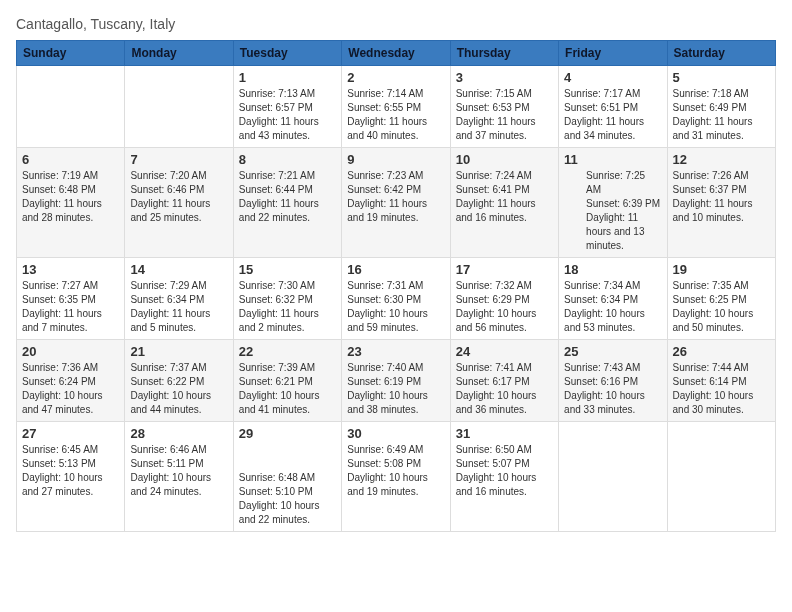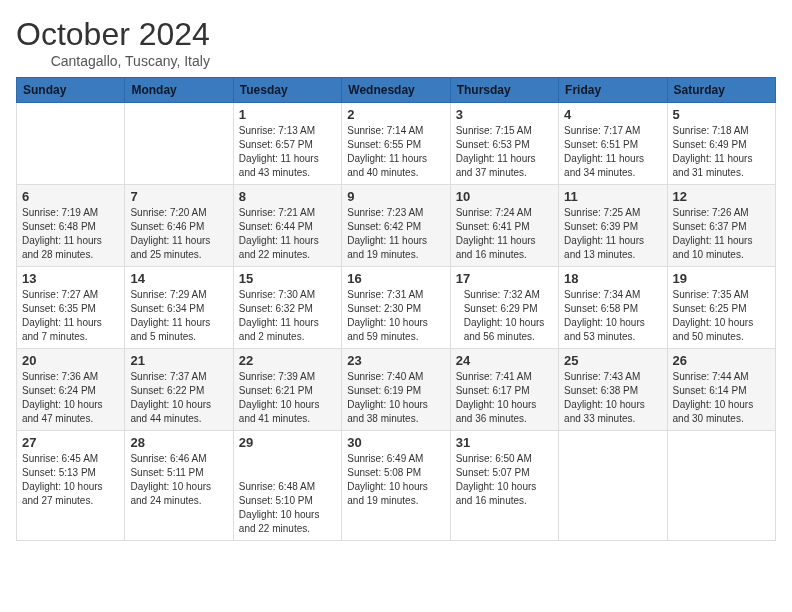--- a/index.html
+++ b/index.html
@@ -73,21 +73,20 @@
     }
     .empty-cell {
       background-color: #f9f9f9;
     }
   </style>
 </head>
 <body>
 
 <div class="header">
   <div class="title-block">
-    <div class="month-title">October 2024</div>
     <div class="subtitle">Cantagallo, Tuscany, Italy</div>
   </div>
 </div>
 
 <table class="calendar">
   <thead>
     <tr>
     <th>Sunday</th>
         <th>Monday</th>
         <th>Tuesday</th>
@@ -158,21 +157,21 @@
 Daylight: 11 hours and 19 minutes.</div>
         </td>
         <td>
           <div class="day-number">10</div>
           <div class="day-info" style="white-space: pre-line;">Sunrise: 7:24 AM
 Sunset: 6:41 PM
 Daylight: 11 hours and 16 minutes.</div>
         </td>
         <td>
           <div class="day-number">11</div>
-          <div class="day-info" style="white-space: pre-line;">Sunrise: 7:25 AM
+          <div class="day-info" style="white-space: pre-line; margin-left: 22px;">Sunrise: 7:25 AM
 Sunset: 6:39 PM
 Daylight: 11 hours and 13 minutes.</div>
         </td>
         <td>
           <div class="day-number">12</div>
           <div class="day-info" style="white-space: pre-line;">Sunrise: 7:26 AM
 Sunset: 6:37 PM
 Daylight: 11 hours and 10 minutes.</div>
         </td>
       </tr>
@@ -191,33 +190,33 @@
         </td>
         <td>
           <div class="day-number">15</div>
           <div class="day-info" style="white-space: pre-line;">Sunrise: 7:30 AM
 Sunset: 6:32 PM
 Daylight: 11 hours and 2 minutes.</div>
         </td>
         <td>
           <div class="day-number">16</div>
           <div class="day-info" style="white-space: pre-line;">Sunrise: 7:31 AM
-Sunset: 2:30 PM
+Sunset: 6:30 PM
 Daylight: 10 hours and 59 minutes.</div>
         </td>
         <td>
           <div class="day-number">17</div>
-          <div class="day-info" style="white-space: pre-line; margin-left: 8px;">Sunrise: 7:32 AM
+          <div class="day-info" style="white-space: pre-line;">Sunrise: 7:32 AM
 Sunset: 6:29 PM
 Daylight: 10 hours and 56 minutes.</div>
         </td>
         <td>
           <div class="day-number">18</div>
           <div class="day-info" style="white-space: pre-line;">Sunrise: 7:34 AM
-Sunset: 6:58 PM
+Sunset: 6:34 PM
 Daylight: 10 hours and 53 minutes.</div>
         </td>
         <td>
           <div class="day-number">19</div>
           <div class="day-info" style="white-space: pre-line;">Sunrise: 7:35 AM
 Sunset: 6:25 PM
 Daylight: 10 hours and 50 minutes.</div>
         </td>
       </tr>
       <tr>
@@ -247,21 +246,21 @@
         </td>
         <td>
           <div class="day-number">24</div>
           <div class="day-info" style="white-space: pre-line;">Sunrise: 7:41 AM
 Sunset: 6:17 PM
 Daylight: 10 hours and 36 minutes.</div>
         </td>
         <td>
           <div class="day-number">25</div>
           <div class="day-info" style="white-space: pre-line;">Sunrise: 7:43 AM
-Sunset: 6:38 PM
+Sunset: 6:16 PM
 Daylight: 10 hours and 33 minutes.</div>
         </td>
         <td>
           <div class="day-number">26</div>
           <div class="day-info" style="white-space: pre-line;">Sunrise: 7:44 AM
 Sunset: 6:14 PM
 Daylight: 10 hours and 30 minutes.</div>
         </td>
       </tr>
       <tr>

